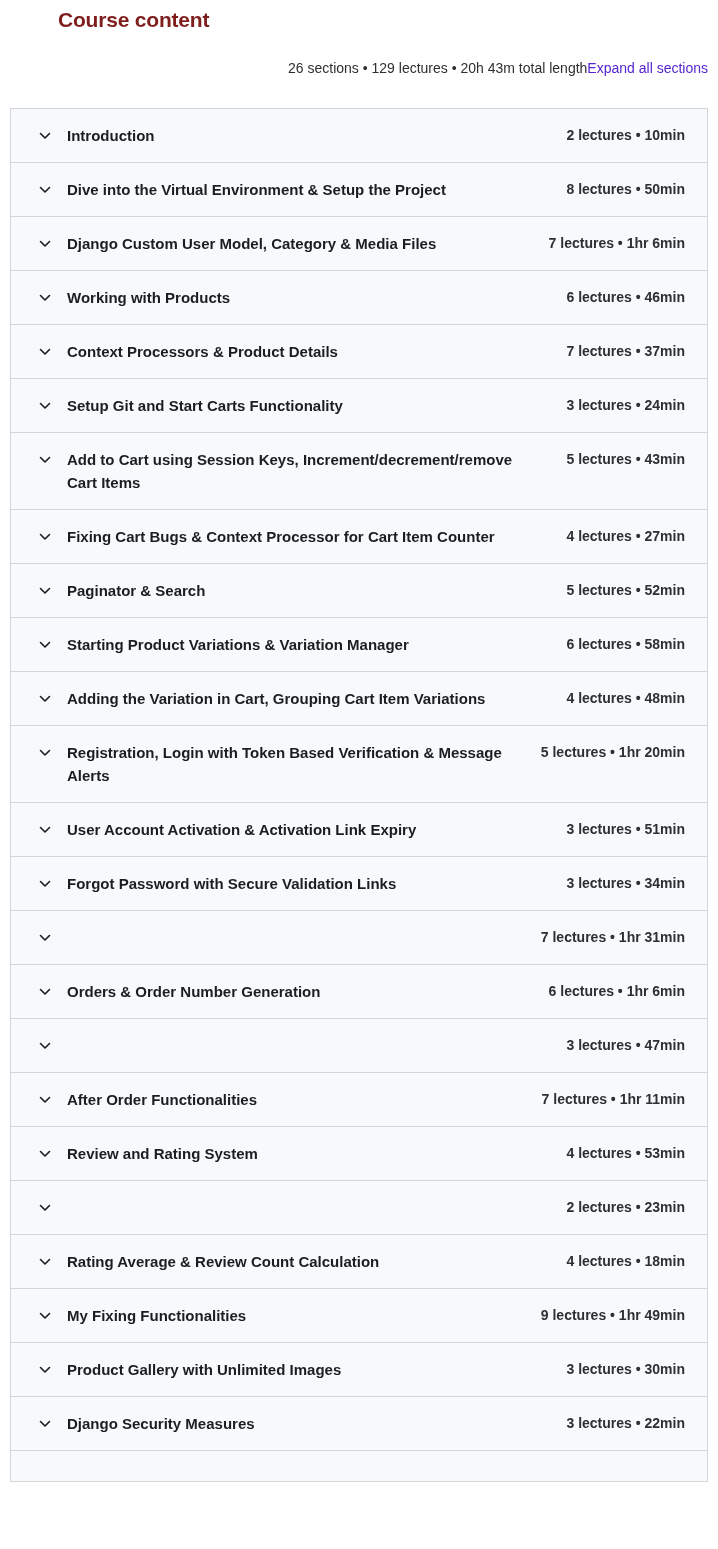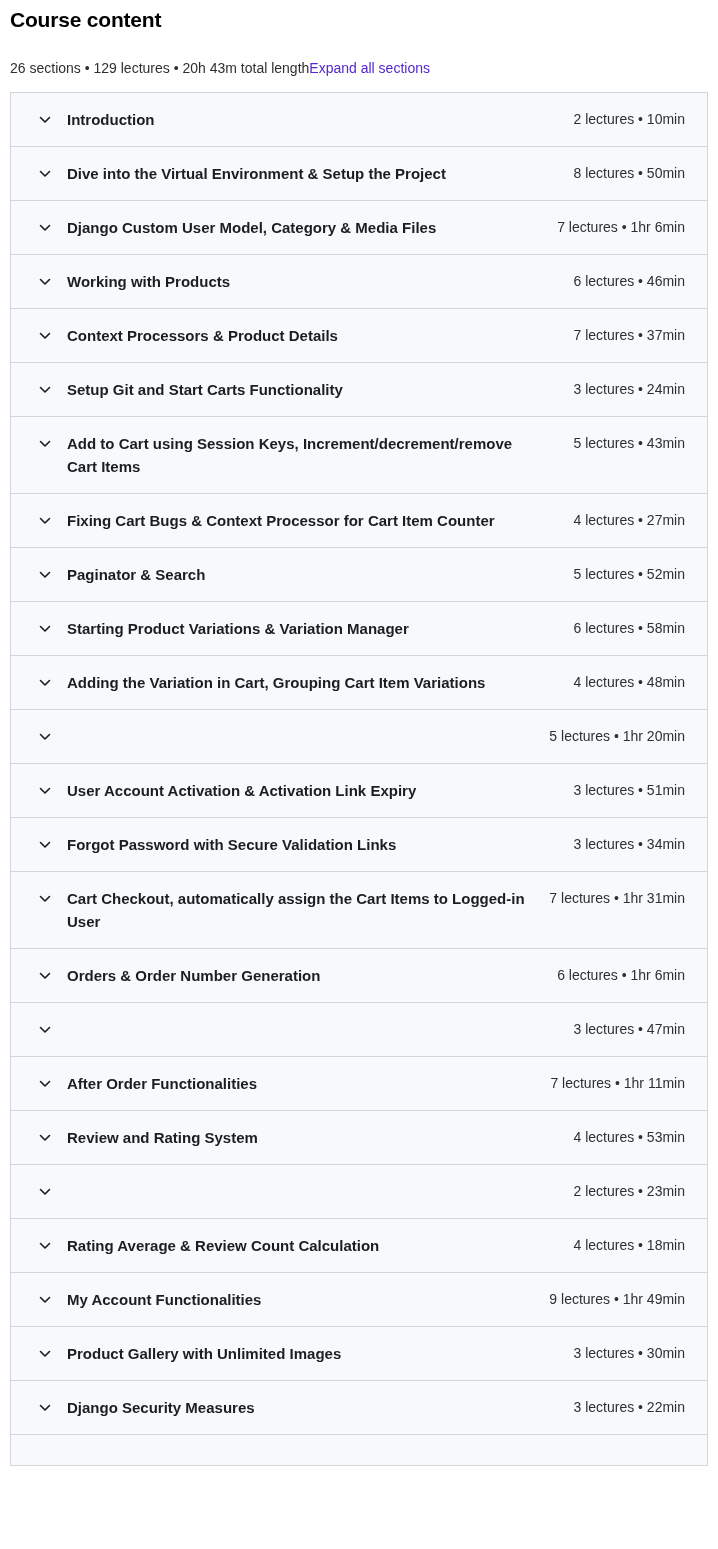--- a/index.html
+++ b/index.html
@@ -10,29 +10,30 @@
     font-family:"Liberation Sans","DejaVu Sans",sans-serif;
     color:#1c1d1f;
     -webkit-font-smoothing:antialiased;
   }
   .wrap { padding:8px 10px 10px 10px; }
 
   .page-title{
     font-size:21px;
     font-weight:700;
     letter-spacing:-0.2px;
-    color:#000000;
+    color:#7f1d1d;
     margin-bottom:28px;
+    margin-left:48px;
   }
 
   .summary-bar{
     display:flex;
     align-items:center;
-    justify-content:flex-start;
-    margin-bottom:16px;
+    justify-content:flex-end;
+    margin-bottom:32px;
   }
   .summary-text{
     font-size:14px;
     color:#2d2f31;
   }
   .expand-link{
     background:none;
     border:none;
     cursor:pointer;
     font-family:inherit;
@@ -67,21 +68,21 @@
     font-weight:700;
     line-height:23px;
     color:#1c1d1f;
     padding-right:24px;
     max-width:486px;
   }
   .sec-meta{
     flex:0 0 auto;
     margin-left:auto;
     font-size:14px;
-    font-weight:400;
+    font-weight:700;
     line-height:23px;
     color:#2d2f31;
     white-space:nowrap;
   }
 </style>
 </head>
 <body>
 
 <div class="wrap">
 
@@ -179,20 +180,21 @@
       <polyline points="1.5,1.5 6,6 10.5,1.5" fill="none" stroke="#1c1d1f" stroke-width="1.6" stroke-linecap="round" stroke-linejoin="round"></polyline>
     </svg>
     <span class="sec-title">Adding the Variation in Cart, Grouping Cart Item Variations</span>
     <span class="sec-meta">4 lectures • 48min</span>
   </div>
 
   <div class="section-row">
     <svg class="chev" width="12" height="8" viewBox="0 0 12 8">
       <polyline points="1.5,1.5 6,6 10.5,1.5" fill="none" stroke="#1c1d1f" stroke-width="1.6" stroke-linecap="round" stroke-linejoin="round"></polyline>
     </svg>
+    <span class="sec-title">Registration, Login with Token Based Verification &amp; Message Alerts</span>
     <span class="sec-meta">5 lectures • 1hr 20min</span>
   </div>
 
   <div class="section-row">
     <svg class="chev" width="12" height="8" viewBox="0 0 12 8">
       <polyline points="1.5,1.5 6,6 10.5,1.5" fill="none" stroke="#1c1d1f" stroke-width="1.6" stroke-linecap="round" stroke-linejoin="round"></polyline>
     </svg>
     <span class="sec-title">User Account Activation &amp; Activation Link Expiry</span>
     <span class="sec-meta">3 lectures • 51min</span>
   </div>
@@ -202,21 +204,20 @@
       <polyline points="1.5,1.5 6,6 10.5,1.5" fill="none" stroke="#1c1d1f" stroke-width="1.6" stroke-linecap="round" stroke-linejoin="round"></polyline>
     </svg>
     <span class="sec-title">Forgot Password with Secure Validation Links</span>
     <span class="sec-meta">3 lectures • 34min</span>
   </div>
 
   <div class="section-row">
     <svg class="chev" width="12" height="8" viewBox="0 0 12 8">
       <polyline points="1.5,1.5 6,6 10.5,1.5" fill="none" stroke="#1c1d1f" stroke-width="1.6" stroke-linecap="round" stroke-linejoin="round"></polyline>
     </svg>
-    <span class="sec-title">Cart Checkout, automatically assign the Cart Items to Logged-in User</span>
     <span class="sec-meta">7 lectures • 1hr 31min</span>
   </div>
 
   <div class="section-row">
     <svg class="chev" width="12" height="8" viewBox="0 0 12 8">
       <polyline points="1.5,1.5 6,6 10.5,1.5" fill="none" stroke="#1c1d1f" stroke-width="1.6" stroke-linecap="round" stroke-linejoin="round"></polyline>
     </svg>
     <span class="sec-title">Orders &amp; Order Number Generation</span>
     <span class="sec-meta">6 lectures • 1hr 6min</span>
   </div>
@@ -256,21 +257,21 @@
       <polyline points="1.5,1.5 6,6 10.5,1.5" fill="none" stroke="#1c1d1f" stroke-width="1.6" stroke-linecap="round" stroke-linejoin="round"></polyline>
     </svg>
     <span class="sec-title">Rating Average &amp; Review Count Calculation</span>
     <span class="sec-meta">4 lectures • 18min</span>
   </div>
 
   <div class="section-row">
     <svg class="chev" width="12" height="8" viewBox="0 0 12 8">
       <polyline points="1.5,1.5 6,6 10.5,1.5" fill="none" stroke="#1c1d1f" stroke-width="1.6" stroke-linecap="round" stroke-linejoin="round"></polyline>
     </svg>
-    <span class="sec-title">My Account Functionalities</span>
+    <span class="sec-title">My Fixing Functionalities</span>
     <span class="sec-meta">9 lectures • 1hr 49min</span>
   </div>
 
   <div class="section-row">
     <svg class="chev" width="12" height="8" viewBox="0 0 12 8">
       <polyline points="1.5,1.5 6,6 10.5,1.5" fill="none" stroke="#1c1d1f" stroke-width="1.6" stroke-linecap="round" stroke-linejoin="round"></polyline>
     </svg>
     <span class="sec-title">Product Gallery with Unlimited Images</span>
     <span class="sec-meta">3 lectures • 30min</span>
   </div>

